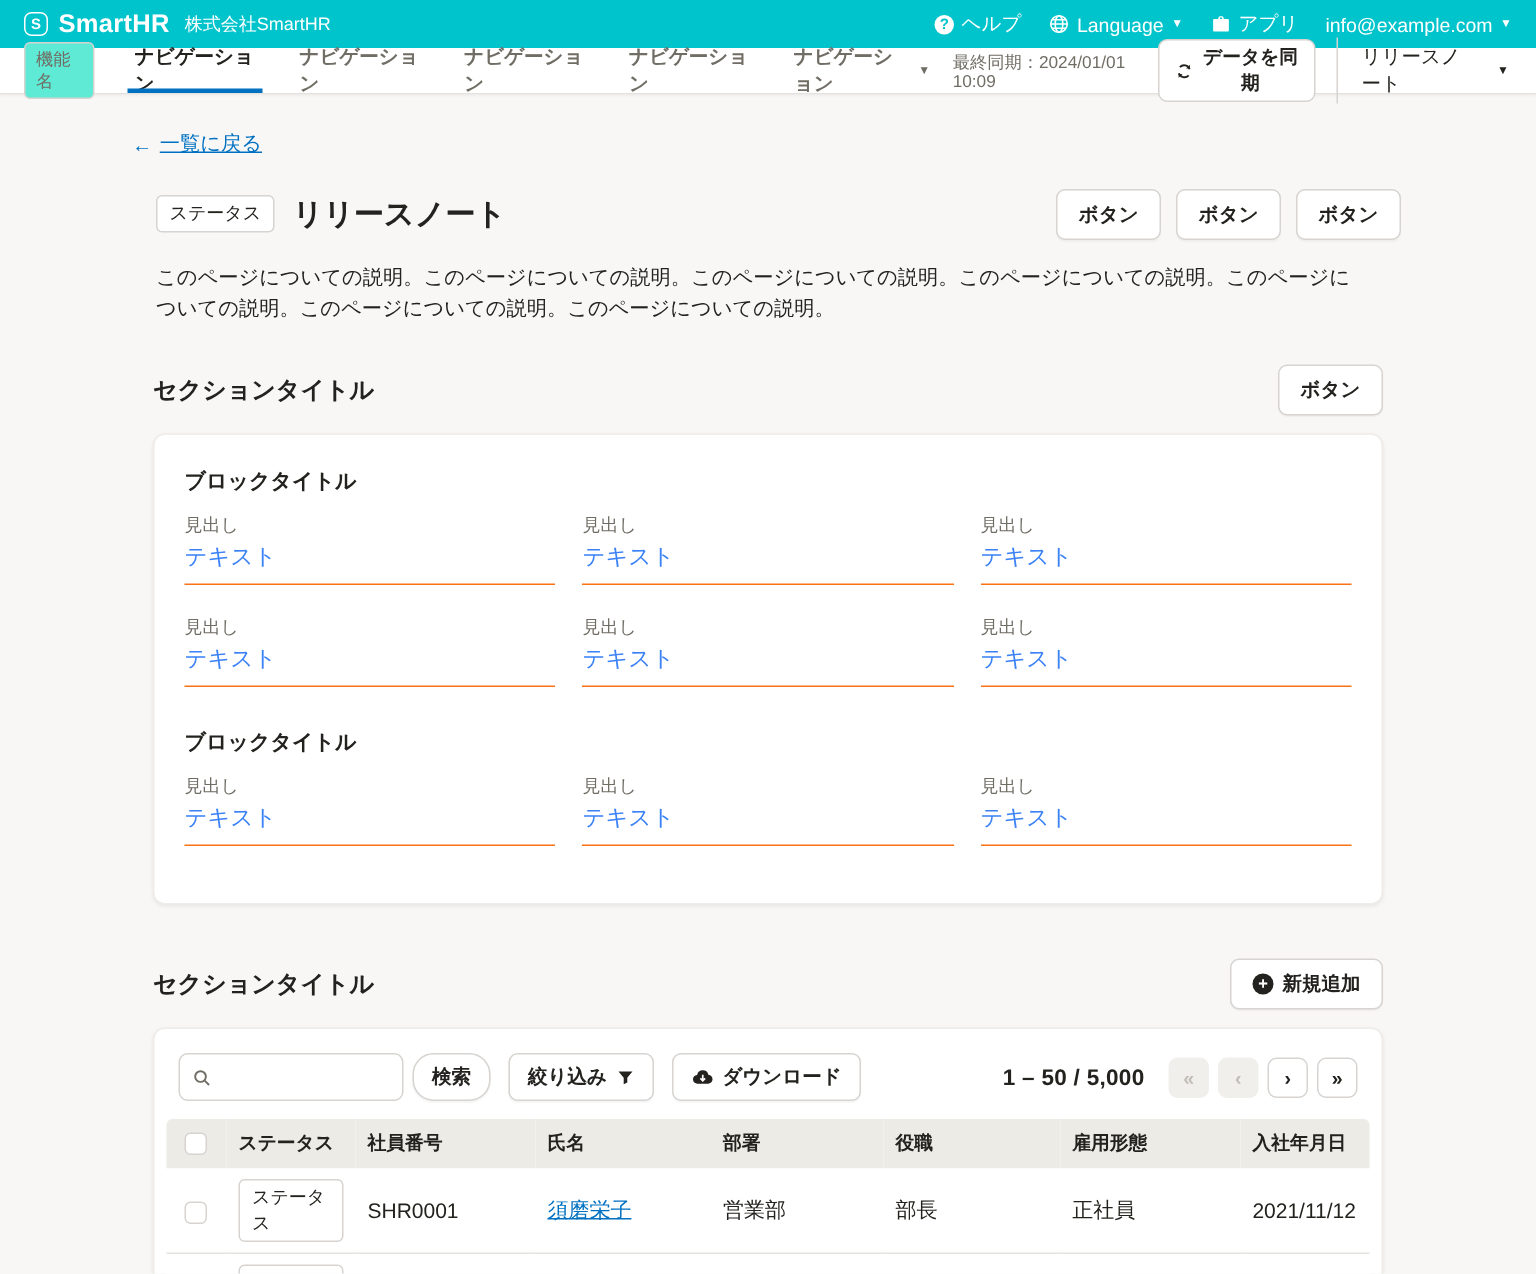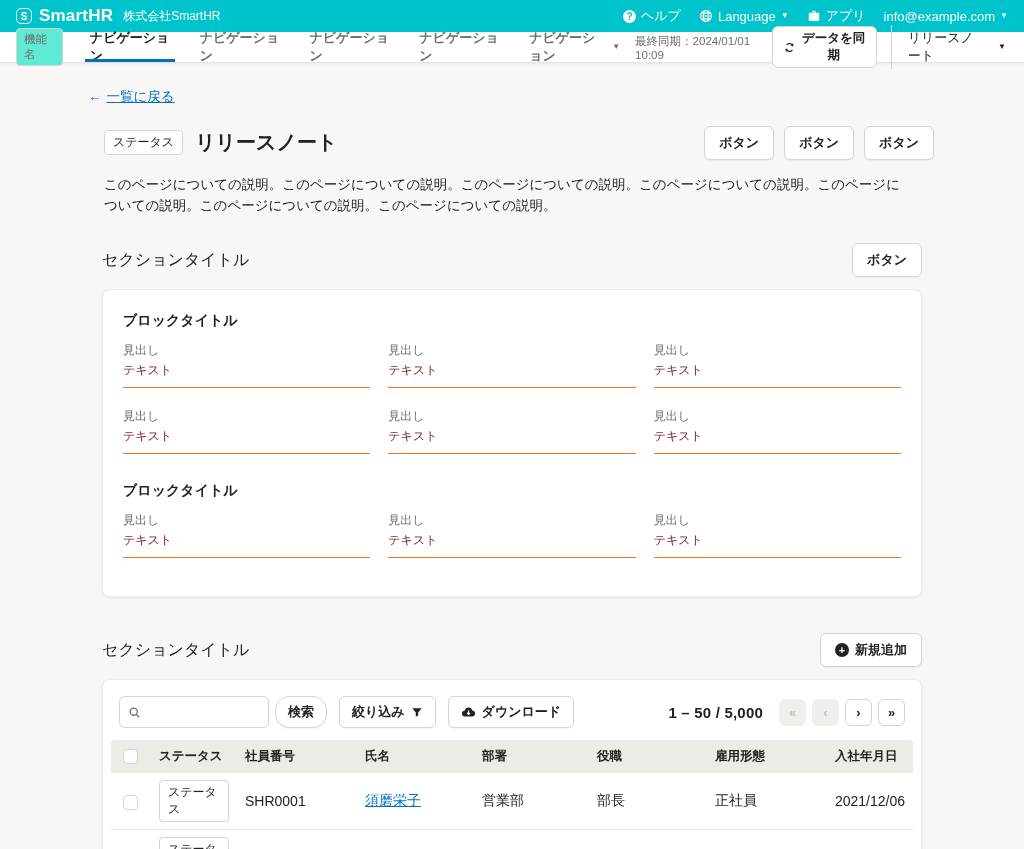--- a/index.html
+++ b/index.html
@@ -69,34 +69,34 @@
   }
   .page-title { font-size:20px; font-weight:bold; }
   .page-actions { margin-left:auto; display:flex; gap:10px; }
   .btn {
     background:#fff; border:1px solid #d6d3d0; border-radius:6px; padding:7px 14px;
     font-size:13px; font-weight:bold; color:#23221e; cursor:pointer; font-family:inherit;
     box-shadow:0 1px 1px rgba(0,0,0,.04); display:inline-flex; align-items:center; gap:6px;
   }
   .description { margin:14px 16px 0; width:806px; font-size:13.5px; line-height:1.62; color:#23221e; }
   .section-header { display:flex; align-items:center; margin:26px 0 0 14px; width:820px; }
-  .section-title { font-size:16px; font-weight:normal; }
+  .section-title { font-size:16px; font-weight:bold; }
   .section-header .btn { margin-left:auto; }
   .card {
     width:820px; margin:12px 0 0 14px; background:#fff; border-radius:8px;
     box-shadow:0 1px 3px rgba(0,0,0,.08); border:1px solid #efedea;
   }
   
   .card-info { padding:22px 20px 18px; }
   .block-title { font-size:14px; font-weight:bold; margin-bottom:12px; }
   .block-title + .field-row { margin-top:0; }
   .field-row { display:grid; grid-template-columns:repeat(3,1fr); column-gap:18px; margin-bottom:20px; }
   .field { border-bottom:1px solid #f97316; padding-bottom:8px; }
   .field-label { font-size:12px; color:#706d65; margin-bottom:3px; }
-  .field-value { font-size:12px; color:#7f1d1d; }
+  .field-value { font-size:15px; color:#3b82f6; }
   .block-gap { height:8px; }
   
   .card-table { padding:8px; }
   .toolbar { display:flex; align-items:center; margin:8px 8px 12px; }
   .search-box {
     display:flex; align-items:center; gap:6px; width:150px; height:32px;
     border:1px solid #d6d3d0; border-radius:6px; background:#fff; padding:0 8px;
   }
   .search-box input {
     border:none; outline:none; width:100%; font-size:13px; font-family:inherit; background:transparent;
@@ -352,21 +352,21 @@
       </thead>
       <tbody>
           <tr>
             <td><span class="checkbox"></span></td>
             <td><span class="row-status">ステータス</span></td>
             <td>SHR0001</td>
             <td><a class="name-link">須磨栄子</a></td>
             <td>営業部</td>
             <td>部長</td>
             <td>正社員</td>
-            <td>2021/12/06</td>
+            <td>2021/11/12</td>
           </tr>
           <tr>
             <td></td>
             <td><span class="row-status">ステータス</span></td>
             <td>SHR0001</td>
             <td></td>
             <td>営業部</td>
             <td>部長</td>
             <td>正社員</td>
             <td>2021/12/12</td>

